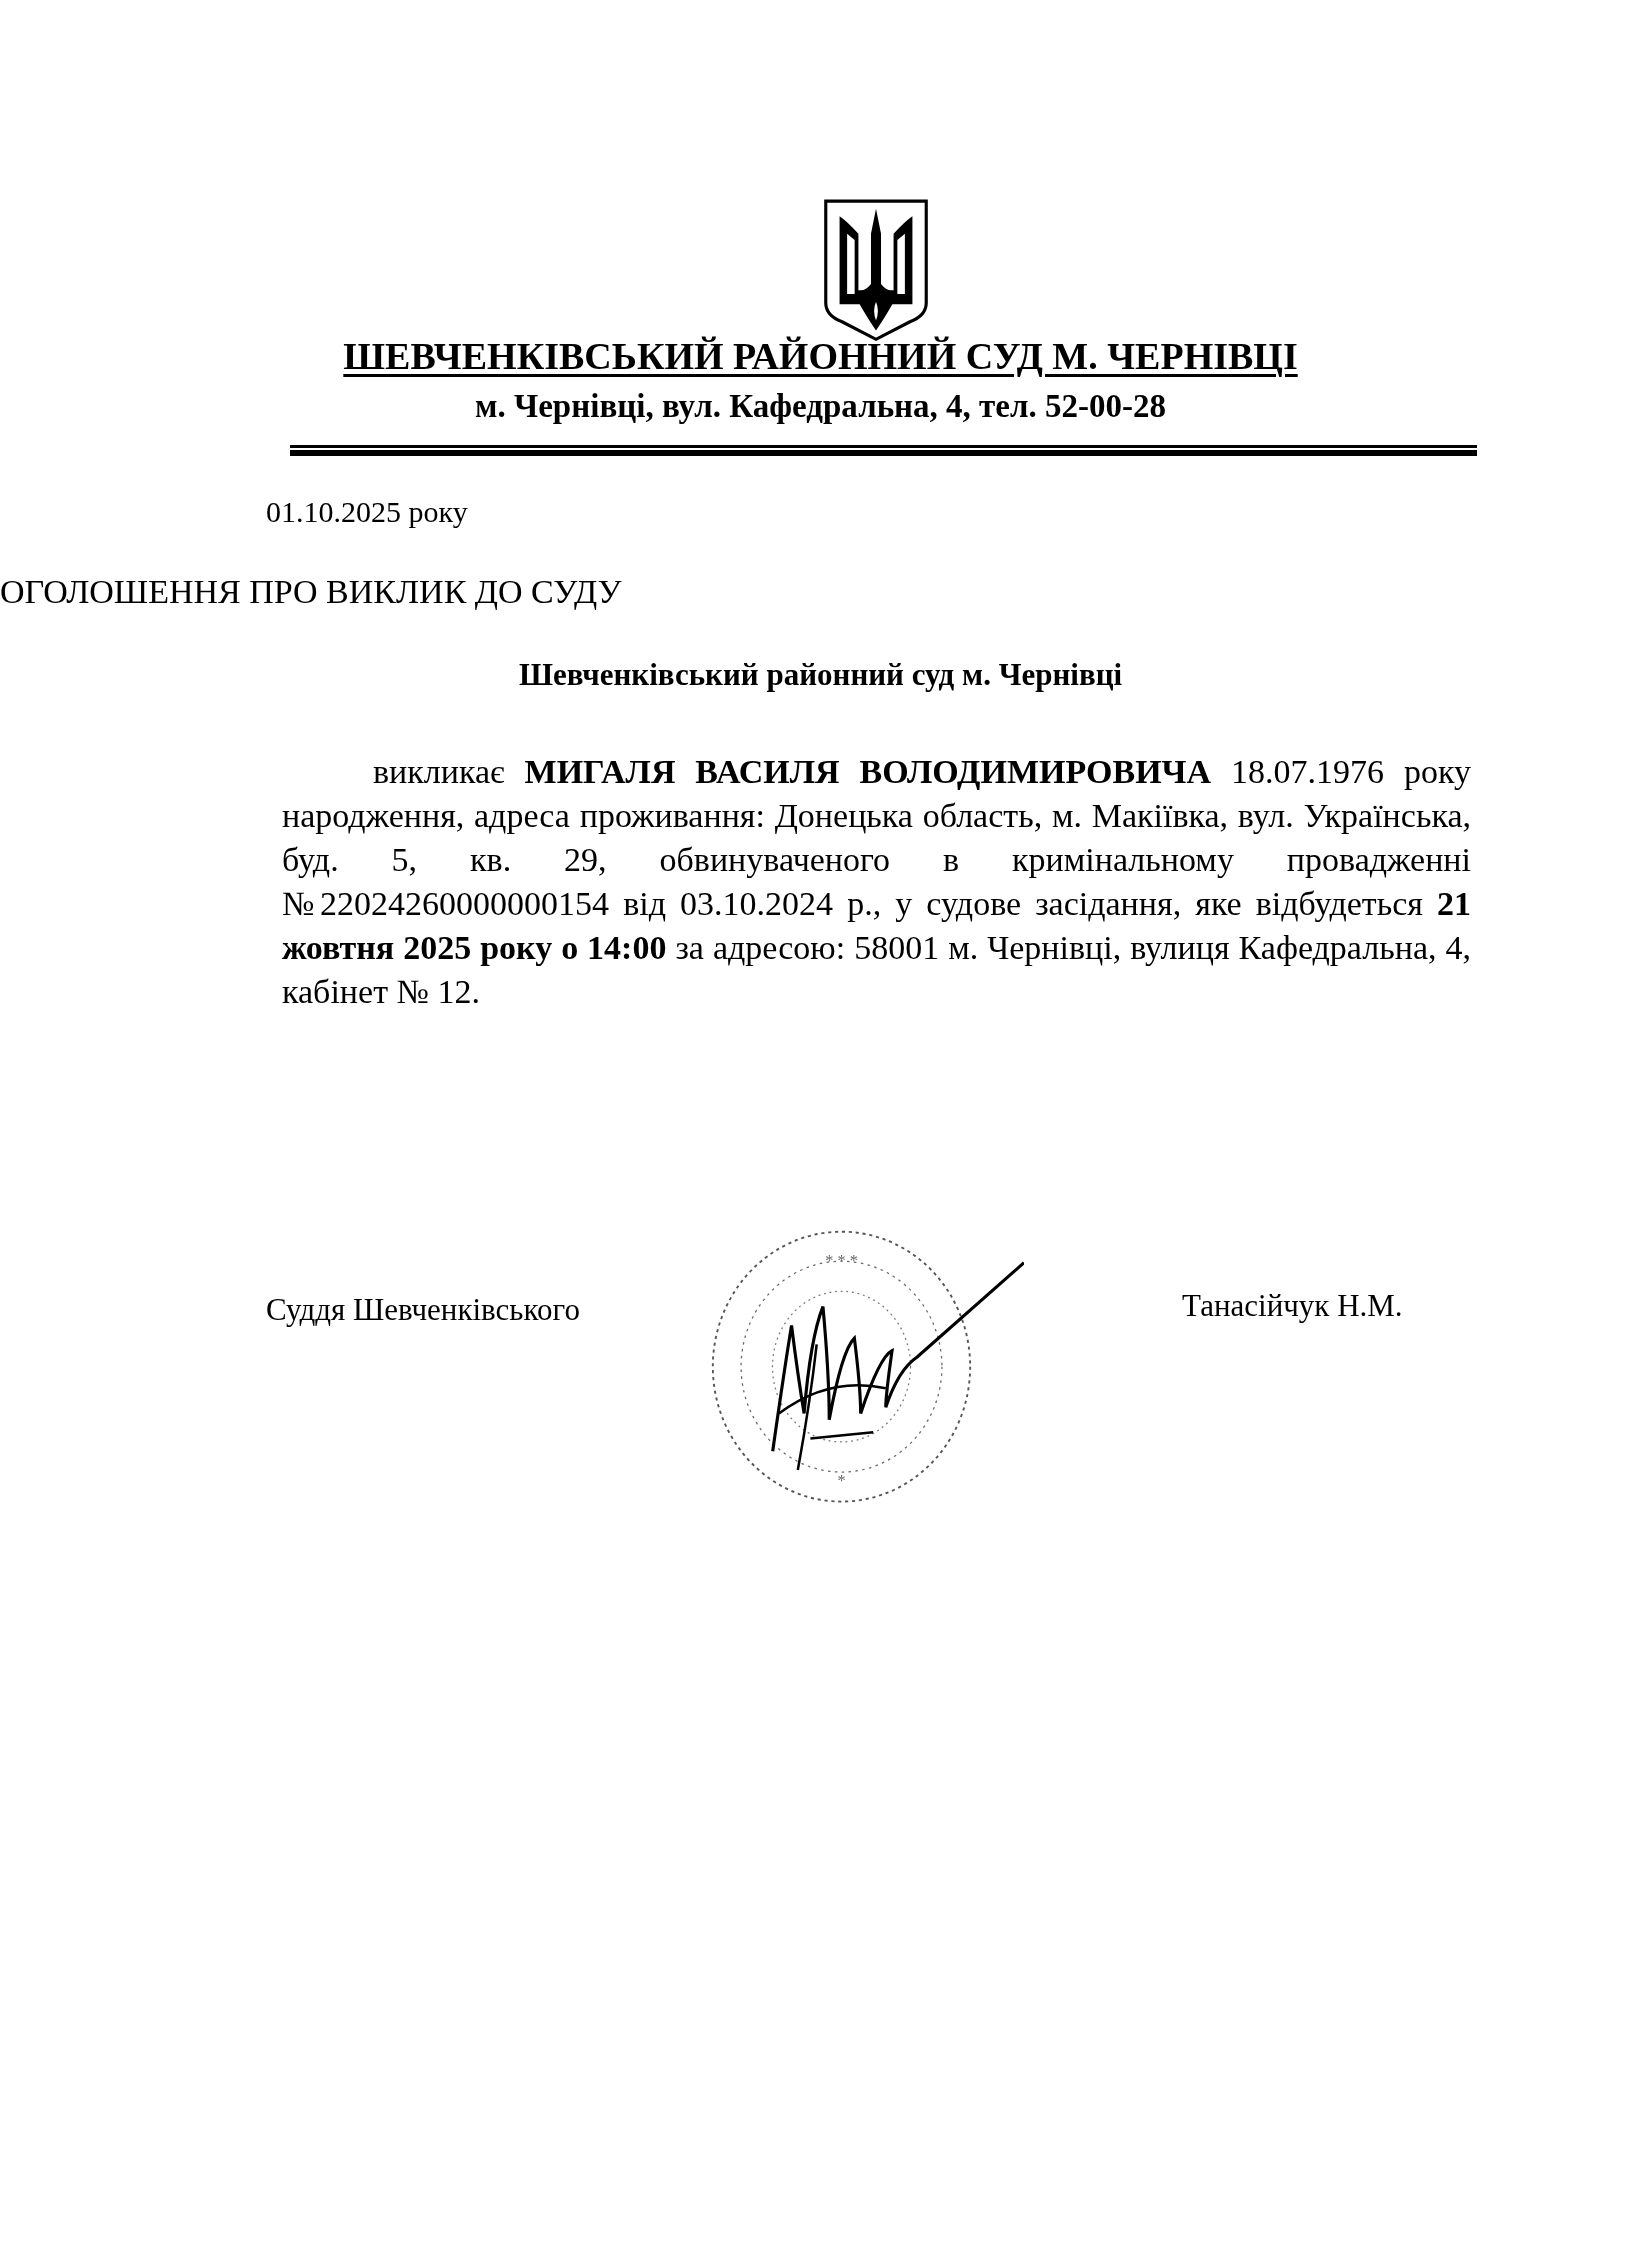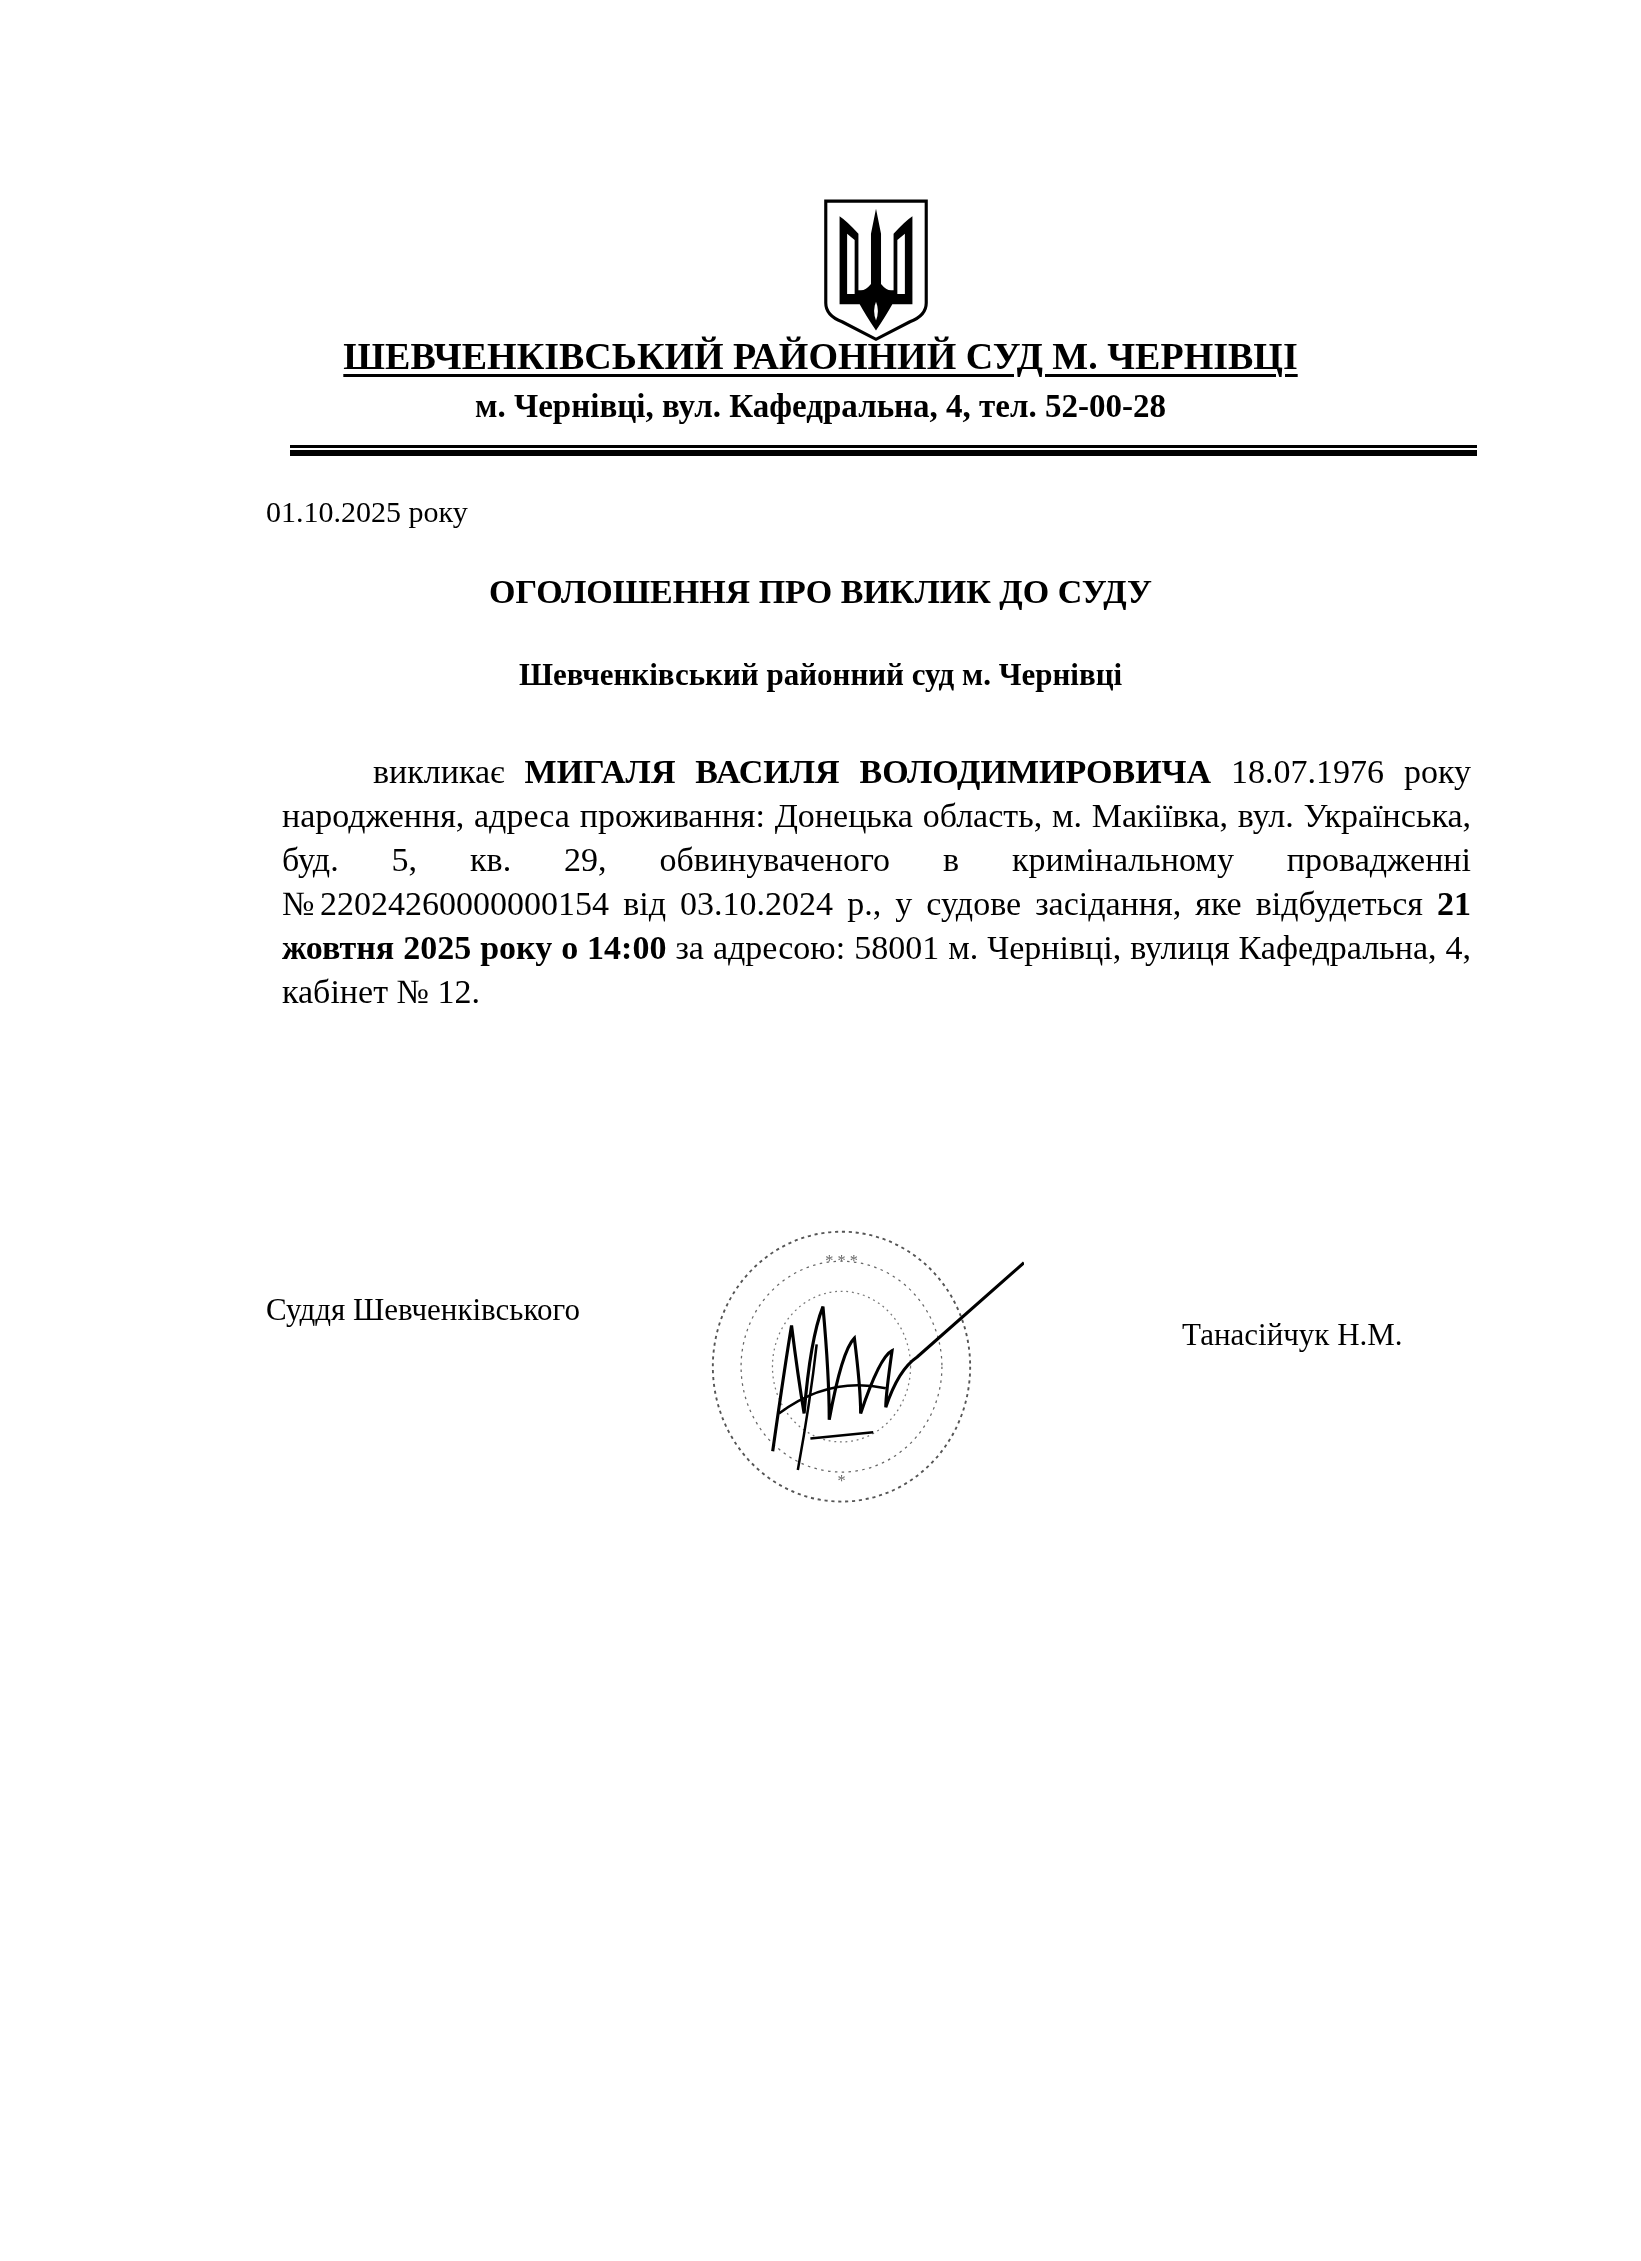--- a/index.html
+++ b/index.html
@@ -8,27 +8,27 @@
   .abs { position: absolute; }
   .emblem { left: 822px; top: 196px; width: 108px; height: 146px; }
   .court-name { left: 0; width: 1641px; top: 334px; text-align: center;
                 font-size: 38px; font-weight: bold; text-decoration: underline;
                 text-decoration-thickness: 2.5px; text-underline-offset: 5px; letter-spacing: 0px; }
   .court-address { left: 0; width: 1641px; top: 388px; text-align: center; font-size: 33px; font-weight: bold; }
   .rule { left: 290px; width: 1187px; }
   .rule-thin { top: 445px; height: 2.5px; background: #000; }
   .rule-thick { top: 450px; height: 6.3px; background: #000; }
   .date { left: 266px; top: 495px; font-size: 30px; }
-  .title { left: 0; width: 1641px; top: 573px; text-align: center; font-size: 34px; font-weight: bold; }
+  .title { left: 0; width: 1641px; top: 573px; text-align: left; font-size: 34px; font-weight: normal; }
   .subtitle { left: 0; width: 1641px; top: 657px; text-align: center; font-size: 31px; font-weight: bold; }
   .body { left: 266px; width: 1221px; top: 734px; font-size: 34px; line-height: 44px; text-align: justify; }
   .body p { margin: 16px; text-indent: 91px; }
   .body b { font-weight: bold; }
   .sig-left { left: 266px; top: 1288px; font-size: 31px; line-height: 44px; }
-  .sig-right { left: 1182px; top: 1288px; font-size: 31px; margin-top: 29px; }
+  .sig-right { left: 1182px; top: 1288px; font-size: 31px; }
   .stamp { left: 653px; top: 1216px; width: 377px; height: 295px; }
   .signature { left: 735px; top: 1250px; width: 289px; height: 239px; }
 </style>
 </head>
 <body>
 
 <svg class="abs emblem" viewBox="0 0 172 232">
   <path d="M6 8 H166 V170 Q166 190 140 200 L86 228 L32 200 Q6 190 6 170 Z" fill="none" stroke="#000" stroke-width="5"></path>
   <path d="M86 20 L78 60 L78 140 Q70 150 62 150 L58 150 L58 60 Q40 40 28 32 L28 172 L60 172 Q70 190 86 214 Q102 190 112 172 L144 172 L144 32 Q132 40 114 60 L114 150 L110 150 Q102 150 94 140 L94 60 Z" fill="#000"></path>
   <path d="M40 60 L40 156 L52 156 L52 70 Z" fill="#fff"></path>

